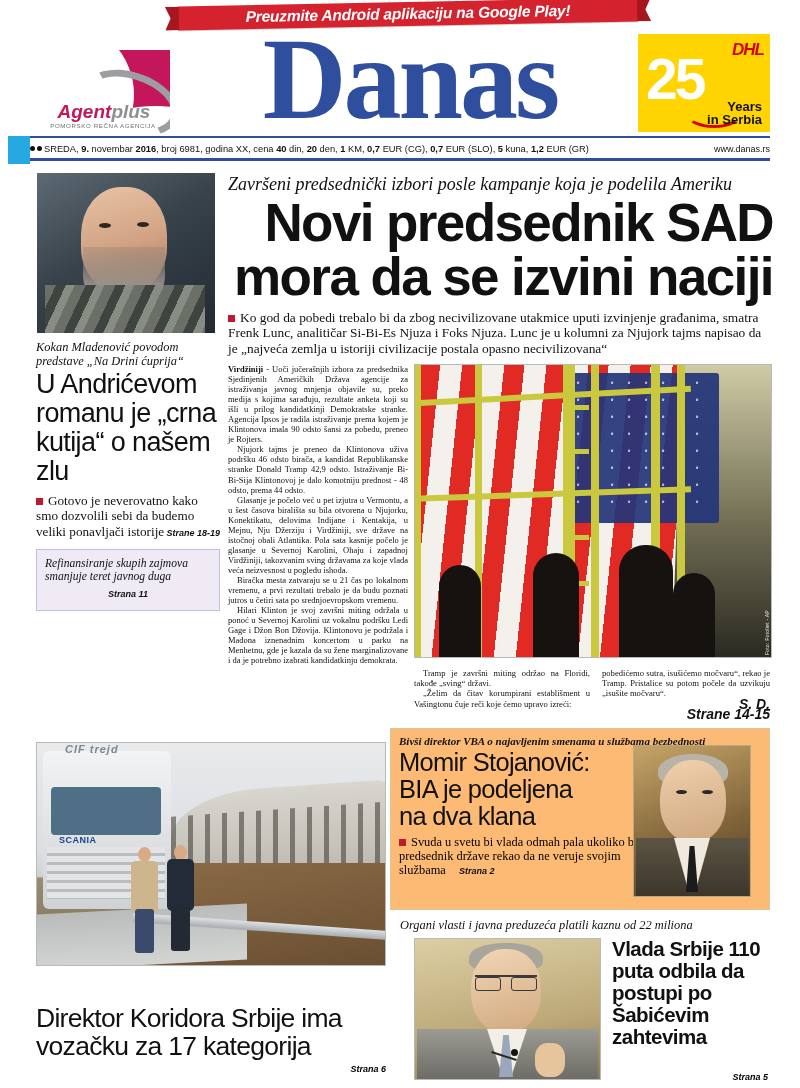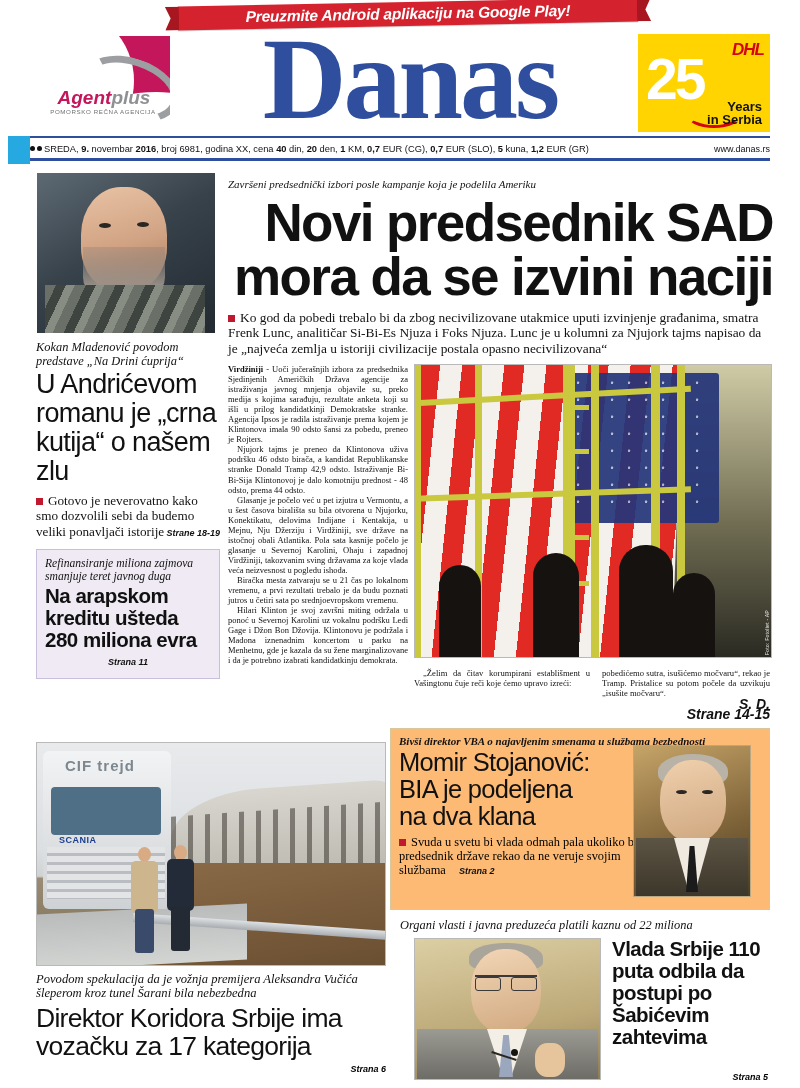--- a/index.html
+++ b/index.html
@@ -29,21 +29,21 @@
     position:absolute;left:178px;top:3px;width:460px;height:22px;
     transform:rotate(-1.1deg);
     color:#fff;font-family:"Liberation Sans",sans-serif;
     font-weight:bold;font-style:italic;font-size:15.5px;line-height:22px;
     text-align:center;letter-spacing:-.2px;white-space:nowrap;
   }
 
   
   .masthead{position:absolute;left:0;top:28px;width:800px;height:105px;}
   .logo-agp{
-    position:absolute;left:36px;top:8px;width:134px;height:98px;
+    position:absolute;left:36px;top:22px;width:134px;height:98px;
     background:#ffffff;overflow:hidden;border:0;
   }
   .agp-red{position:absolute;left:0;top:0;width:134px;height:98px;background:#c4175b;}
   .agp-swoosh1{position:absolute;left:-52px;top:-30px;width:150px;height:150px;border-radius:50%;background:#fff;}
   .agp-swoosh2{position:absolute;left:30px;top:56px;width:180px;height:110px;border-radius:50%;background:#fff;}
   .agp-arc{position:absolute;left:44px;top:22px;width:86px;height:48px;border:7px solid #9c9ea1;border-bottom-color:transparent;border-left-color:transparent;border-radius:50%;transform:rotate(18deg);}
   .agp-name{position:absolute;left:8px;top:52px;width:120px;text-align:center;font-family:"Liberation Sans",sans-serif;font-style:italic;font-weight:bold;font-size:19px;line-height:19px;white-space:nowrap;}
   .agp-name .a{color:#c4175b;}
   .agp-name .b{color:#8e9094;}
   .agp-sub{position:absolute;left:4px;top:72px;width:126px;text-align:center;font-family:"Liberation Sans",sans-serif;font-size:6.2px;letter-spacing:.6px;color:#6f7175;white-space:nowrap;}
@@ -93,21 +93,21 @@
   .hl-left{font-family:"Liberation Sans",sans-serif;font-size:27px;line-height:29px;color:#111;margin-top:2px;letter-spacing:-.6px;}
   .bullets{margin-top:7px;font-family:"Liberation Serif",serif;font-size:13.2px;line-height:15.4px;color:#111;}
   .sq{display:inline-block;width:7px;height:7px;background:#c0182e;margin-right:5px;vertical-align:0px;}
   .strana{font-family:"Liberation Sans",sans-serif;font-weight:bold;font-style:italic;font-size:9px;color:#111;float:right;margin-top:2px;}
 
   .box-lilac{margin-top:10px;width:184px;background:#efeaf4;border:1px solid #c9bedb;padding:7px 8px 9px 8px;box-sizing:border-box;}
   .box-lilac .kick{font-family:"Liberation Serif",serif;font-style:italic;font-size:11.6px;line-height:13px;color:#111;}
   .box-lilac .hl{font-family:"Liberation Sans",sans-serif;font-weight:bold;font-size:20.5px;line-height:22px;color:#111;margin-top:2px;letter-spacing:-.5px;}
 
   
-  .lede-kicker{position:absolute;left:228px;top:176px;width:542px;font-family:"Liberation Serif",serif;font-style:italic;font-size:11px;line-height:17px;color:#111;}
+  .lede-kicker{position:absolute;left:228px;top:176px;width:542px;font-family:"Liberation Serif",serif;font-style:italic;font-size:18px;line-height:17px;color:#111;}
   .lede-hl{position:absolute;left:228px;top:196px;width:545px;font-family:"Liberation Sans",sans-serif;font-weight:bold;font-size:53px;line-height:54px;color:#111;letter-spacing:-1.6px;text-align:right;}
   .lede-sub{position:absolute;left:228px;top:310px;width:545px;font-family:"Liberation Serif",serif;font-size:13.4px;line-height:15.4px;color:#111;}
 
   
   .bodycols{position:absolute;left:228px;top:364px;width:180px;column-count:1;}
   .bodycol{font-family:"Liberation Serif",serif;font-size:8.5px;line-height:10.05px;color:#111;text-align:justify;}
   .bodycol p{margin:0;text-indent:9px;}
   .bodycol p.first{text-indent:0;}
   .bodycol b{font-weight:bold;}
 
@@ -133,21 +133,21 @@
   .ph-truck{position:absolute;left:36px;top:742px;width:348px;height:222px;border:1px solid #b9b9b9;overflow:hidden;}
   .truck-sky{position:absolute;inset:0;background:linear-gradient(180deg,#e8eaec 0%,#dcdfe2 48%,#cfd3d3 60%,#9a8c74 61%,#7b6a52 100%);}
   .truck-tunnel{position:absolute;right:-6px;top:44px;width:220px;height:112px;background:linear-gradient(180deg,#d8d6cf,#b5b2a8);
      border-radius:40% 8% 0 0;transform:skewY(-4deg);}
   .tunnel-ribs{position:absolute;right:-6px;top:66px;width:220px;height:78px;
      background:repeating-linear-gradient(90deg,rgba(60,55,48,.55) 0 5px,transparent 5px 17px);transform:skewY(-4deg);}
   .truck-cab{position:absolute;left:6px;top:8px;width:128px;height:158px;background:linear-gradient(180deg,#f2f3f4,#cfd2d5);border-radius:6px;}
   .truck-wind{position:absolute;left:14px;top:44px;width:110px;height:48px;background:#4f6f86;border-radius:4px;}
   .truck-grille{position:absolute;left:10px;top:104px;width:118px;height:52px;background:repeating-linear-gradient(180deg,#e2e4e6 0 6px,#b9bcc0 6px 9px);}
   .truck-name{position:absolute;left:22px;top:92px;font-family:"Liberation Sans",sans-serif;font-weight:bold;font-size:9px;color:#1b3f8f;letter-spacing:.5px;}
-  .truck-cif{position:absolute;left:28px;top:14px;font-family:"Liberation Sans",sans-serif;font-weight:bold;font-size:15px;color:#7d8790;letter-spacing:1px;}
+  .truck-cif{position:absolute;left:28px;top:0;font-family:"Liberation Sans",sans-serif;font-weight:bold;font-size:11px;color:#7d8790;letter-spacing:1px;font-style:italic;}
   .truck-dirt{position:absolute;left:118px;top:120px;right:0;bottom:0;background:linear-gradient(170deg,#8a6a47,#6a4f31);}
   .truck-rail{position:absolute;left:96px;bottom:34px;right:-4px;height:9px;background:linear-gradient(180deg,#dfe2e4,#a8acb0);transform:rotate(4deg);}
   .truck-road{position:absolute;left:0;bottom:0;width:210px;height:56px;background:linear-gradient(180deg,#b9bcbb,#d3d5d3);transform:skewY(-3deg);}
   .man{position:absolute;bottom:14px;width:30px;height:104px;}
   .man .h{position:absolute;left:9px;top:0;width:13px;height:15px;border-radius:50%;background:#d9ab85;}
   .man .t{position:absolute;left:2px;top:14px;width:27px;height:52px;border-radius:5px;}
   .man .l{position:absolute;left:6px;top:62px;width:19px;height:44px;background:#3a4a6b;border-radius:3px;}
 
   .truck-kick{position:absolute;left:36px;top:972px;width:350px;font-family:"Liberation Serif",serif;font-style:italic;font-size:12.6px;line-height:14.2px;color:#111;}
   .truck-hl{position:absolute;left:36px;top:1004px;width:360px;font-family:"Liberation Sans",sans-serif;font-size:26.5px;line-height:28px;color:#111;letter-spacing:-.7px;}
@@ -245,22 +245,21 @@
     </div>
 
     <div class="kicker-it">Kokan Mladenović povodom predstave „Na Drini ćuprija“</div>
     <div class="hl-left">U Andrićevom romanu je „crna kutija“ o našem zlu</div>
     <div class="bullets">
       <span class="sq"></span><span>Gotovo je neverovatno kako smo dozvolili sebi da budemo veliki ponavljači istorije</span>
       <span class="strana">Strane 18-19</span>
     </div>
 
     <div class="box-lilac">
-      <div class="kick">Refinansiranje miliona zajmova smanjuje teret javnog duga</div>
-      <div class="hl">Na arapskom kreditu ušteda 280 miliona evra</div>
+      <div class="kick">Refinansiranje skupih zajmova smanjuje teret javnog duga</div>
       <div style="text-align:center"><span class="strana" style="float:none">Strana 11</span></div>
     </div>
   </div>
 
   <div class="lede-kicker">Završeni predsednički izbori posle kampanje koja je podelila Ameriku</div>
   <div class="lede-hl">
     <div>Novi predsednik SAD</div>
     <div>mora da se izvini naciji</div>
   </div>
   <div class="lede-sub">
@@ -296,20 +295,21 @@
     <div class="sil" style="left:24px;width:42px;height:92px"></div>
     <div class="sil" style="left:118px;width:46px;height:104px"></div>
     <div class="sil" style="left:204px;width:54px;height:112px"></div>
     <div class="sil" style="left:258px;width:42px;height:84px"></div>
     <div class="credit-v">Foto: Fotoliet - AP</div>
   </div>
 
   <div class="capcols">
     <div style="display:flex;gap:12px">
       <div class="capcol" style="width:176px">
+        <p>Tramp je završni miting održao na Floridi, takođe „sving“ državi.</p>
         <p>„Želim da čitav korumpirani establišment u Vašingtonu čuje reči koje ćemo upravo izreći:</p>
       </div>
       <div class="capcol" style="width:168px">
         <p style="text-indent:0">pobedićemo sutra, isušićemo močvaru“, rekao je Tramp. Pristalice su potom počele da uzvikuju „isušite močvaru“.</p>
         <div class="sig">S. D.</div>
         <div class="sig">Strane 14-15</div>
       </div>
     </div>
   </div>
 
@@ -331,21 +331,20 @@
       <div class="l"></div>
     </div>
     <div class="man" style="left:128px;bottom:16px">
       <div class="h"></div>
       <div class="t" style="background:#232a38"></div>
       <div class="l" style="background:#242a33"></div>
     </div>
 
   </div>
 
-  <div class="truck-kick">Povodom spekulacija da je vožnja premijera Aleksandra Vučića šleperom kroz tunel Šarani bila nebezbedna</div>
   <div class="truck-hl">Direktor Koridora Srbije ima vozačku za 17 kategorija</div>
   <div class="truck-str">Strana 6</div>
 
   <div class="box-cream">
     <div class="kick">Bivši direktor VBA o najavljenim smenama u službama bezbednosti</div>
     <div class="hl">
       <div>Momir Stojanović:</div>
       <div>BIA je podeljena</div>
       <div>na dva klana</div>
     </div>

